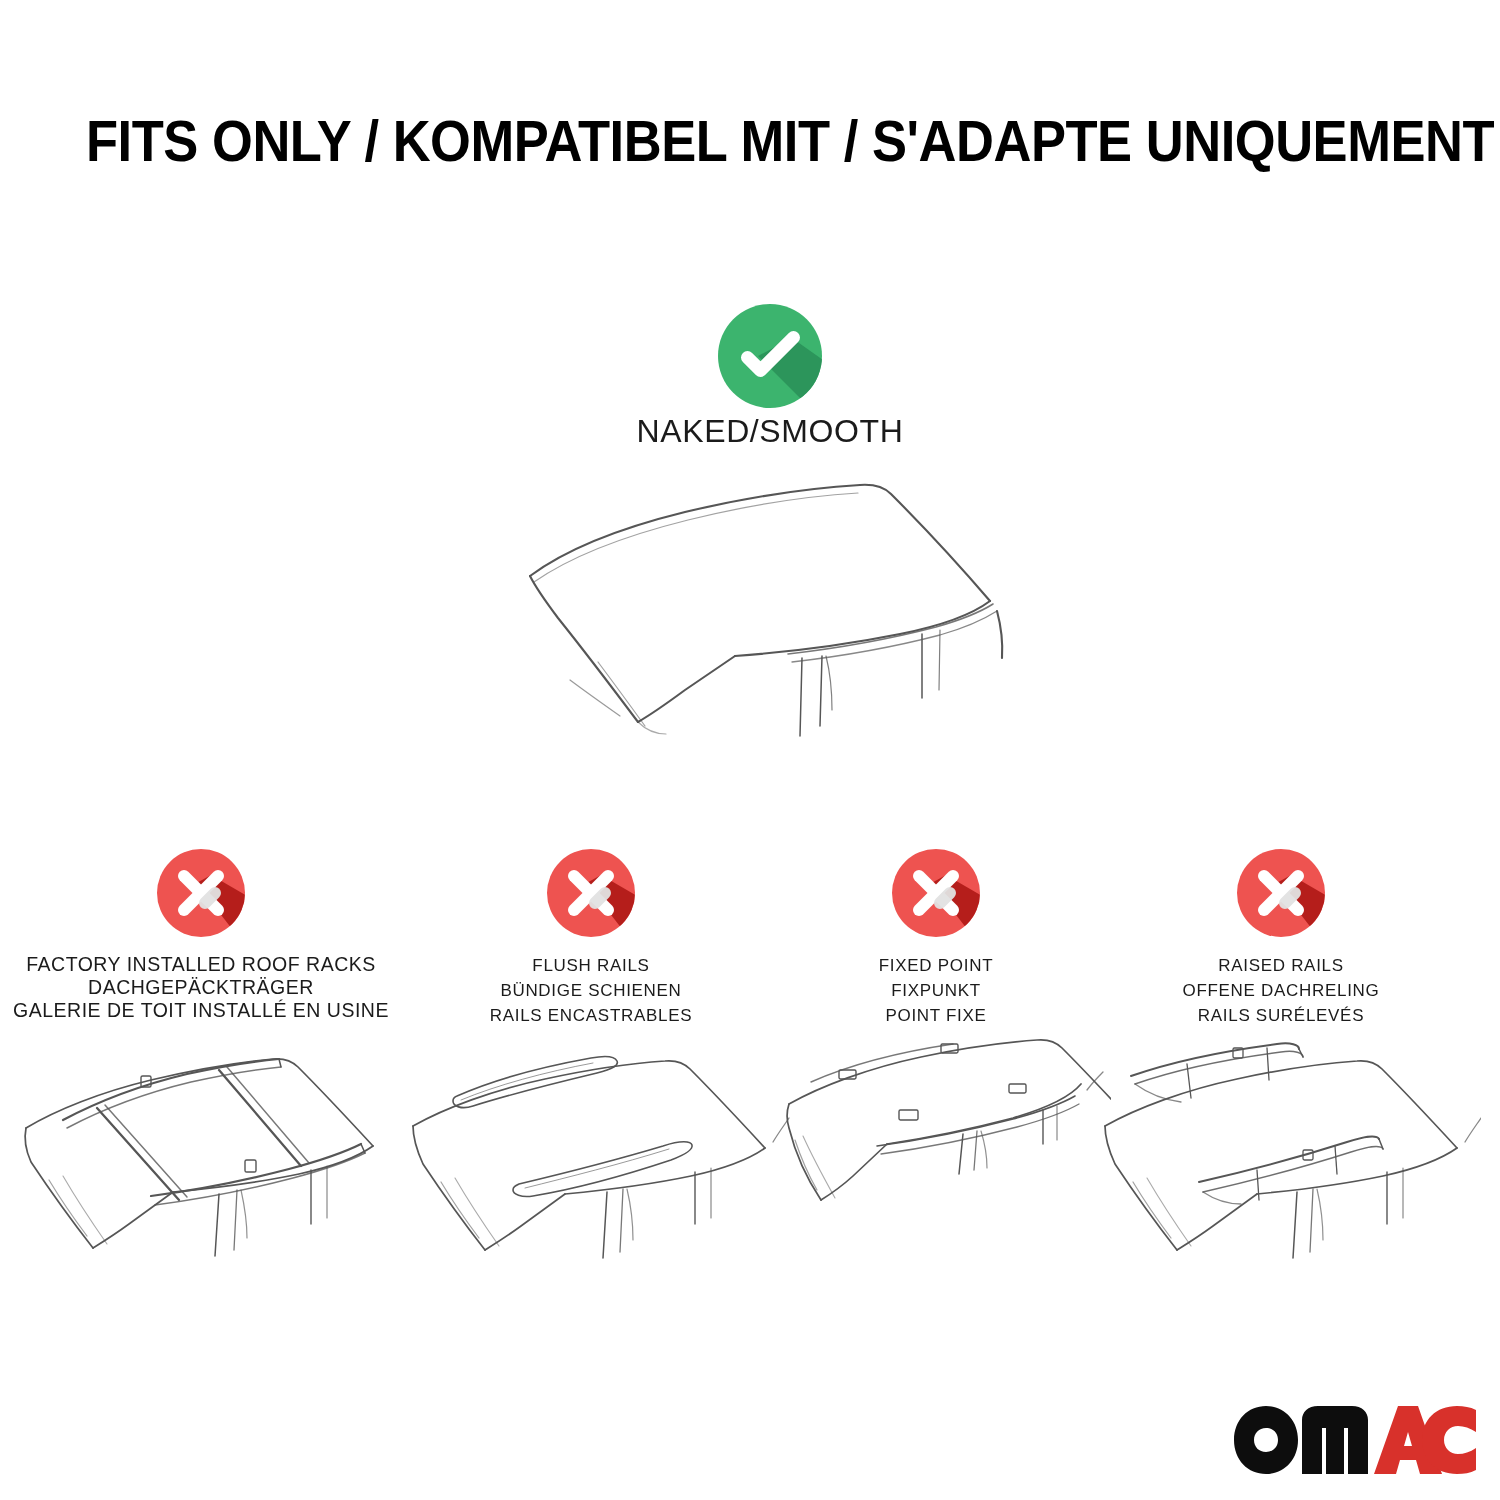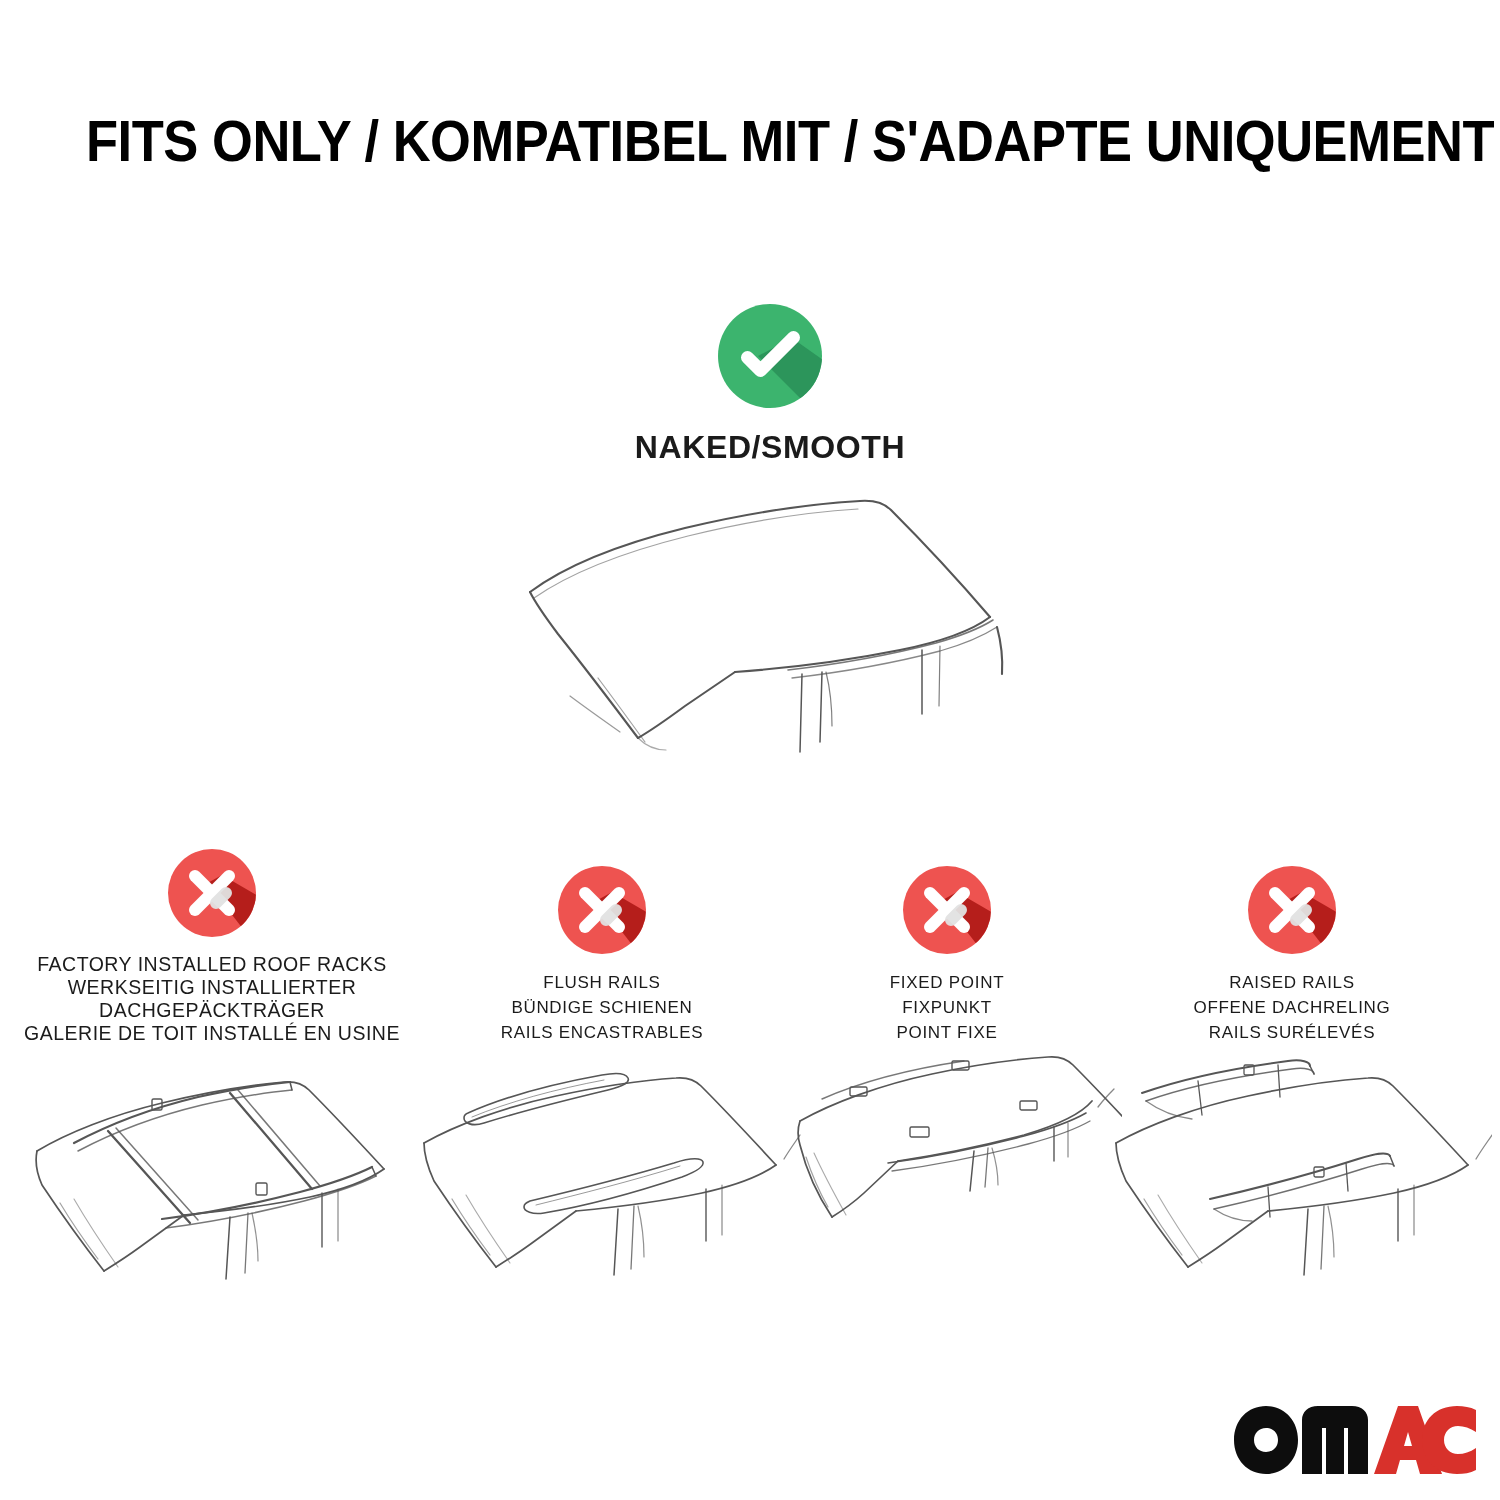--- a/index.html
+++ b/index.html
@@ -39,44 +39,44 @@
     left: 430px;
     top: 300px;
     width: 680px;
     text-align: center;
   }
   .badge {
     display: block;
     margin: 0 auto;
   }
   .fits-caption {
-    margin-top: 16px;
+    margin-top: 0;
     font-size: 32px;
     line-height: 38px;
     letter-spacing: 0.6px;
     color: #1b1b1b;
-    font-weight: 700;
+    font-weight: 400;
   }
   .fits-art {
     margin-top: 8px;
     width: 600px;
     height: 280px;
     display: block;
     margin-left: auto;
     margin-right: auto;
   }
 
   
   .nofit-row {
     position: absolute;
-    left: 12px;
+    left: 1px;
     top: 845px;
     width: 1332px;
     display: flex;
-    align-items: flex-end;
+    align-items: flex-start;
   }
   .nofit-item {
     position: relative;
     text-align: center;
   }
   .nofit-item.w1 { width: 430px; }
   .nofit-item.w2 { width: 380px; }
   .nofit-item.w3 { width: 380px; }
   .nofit-item.w4 { width: 310px; }
 
@@ -181,21 +181,20 @@
         <line x1="31" y1="31" x2="65" y2="65"></line>
         <line x1="65" y1="31" x2="31" y2="65"></line>
       </g>
       <g stroke="#e2e2e2" stroke-width="12" stroke-linecap="round" opacity="0.95">
         <line x1="52" y1="58" x2="62" y2="48"></line>
       </g>
     </svg>
 
     <div class="nofit-caption tight cap-gap">
       <span class="sr-line">FACTORY INSTALLED ROOF RACKS</span>
-      <span class="sr-line">WERKSEITIG INSTALLIERTER</span>
       <span class="sr-line">DACHGEPÄCKTRÄGER</span>
       <span class="sr-line">GALERIE DE TOIT INSTALLÉ EN USINE</span>
     </div>
 
     <svg class="nofit-art" width="400" height="230" viewBox="0 0 400 230">
       <g fill="none" stroke="#565656" stroke-width="1.7" stroke-linecap="round" stroke-linejoin="round">
 
         <path d="M25 100 C55 82 100 64 150 52 C196 41 240 34 272 31 C283 30 291 33 297 39
                  C320 62 348 92 372 118"></path>
         <path d="M372 118 C355 130 330 139 298 146 C260 154 214 160 172 164"></path>

